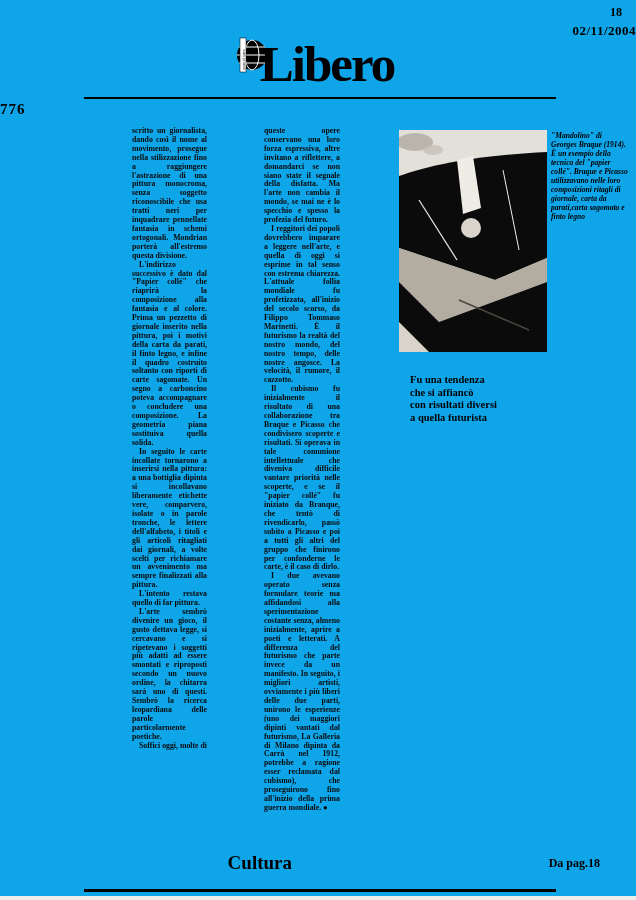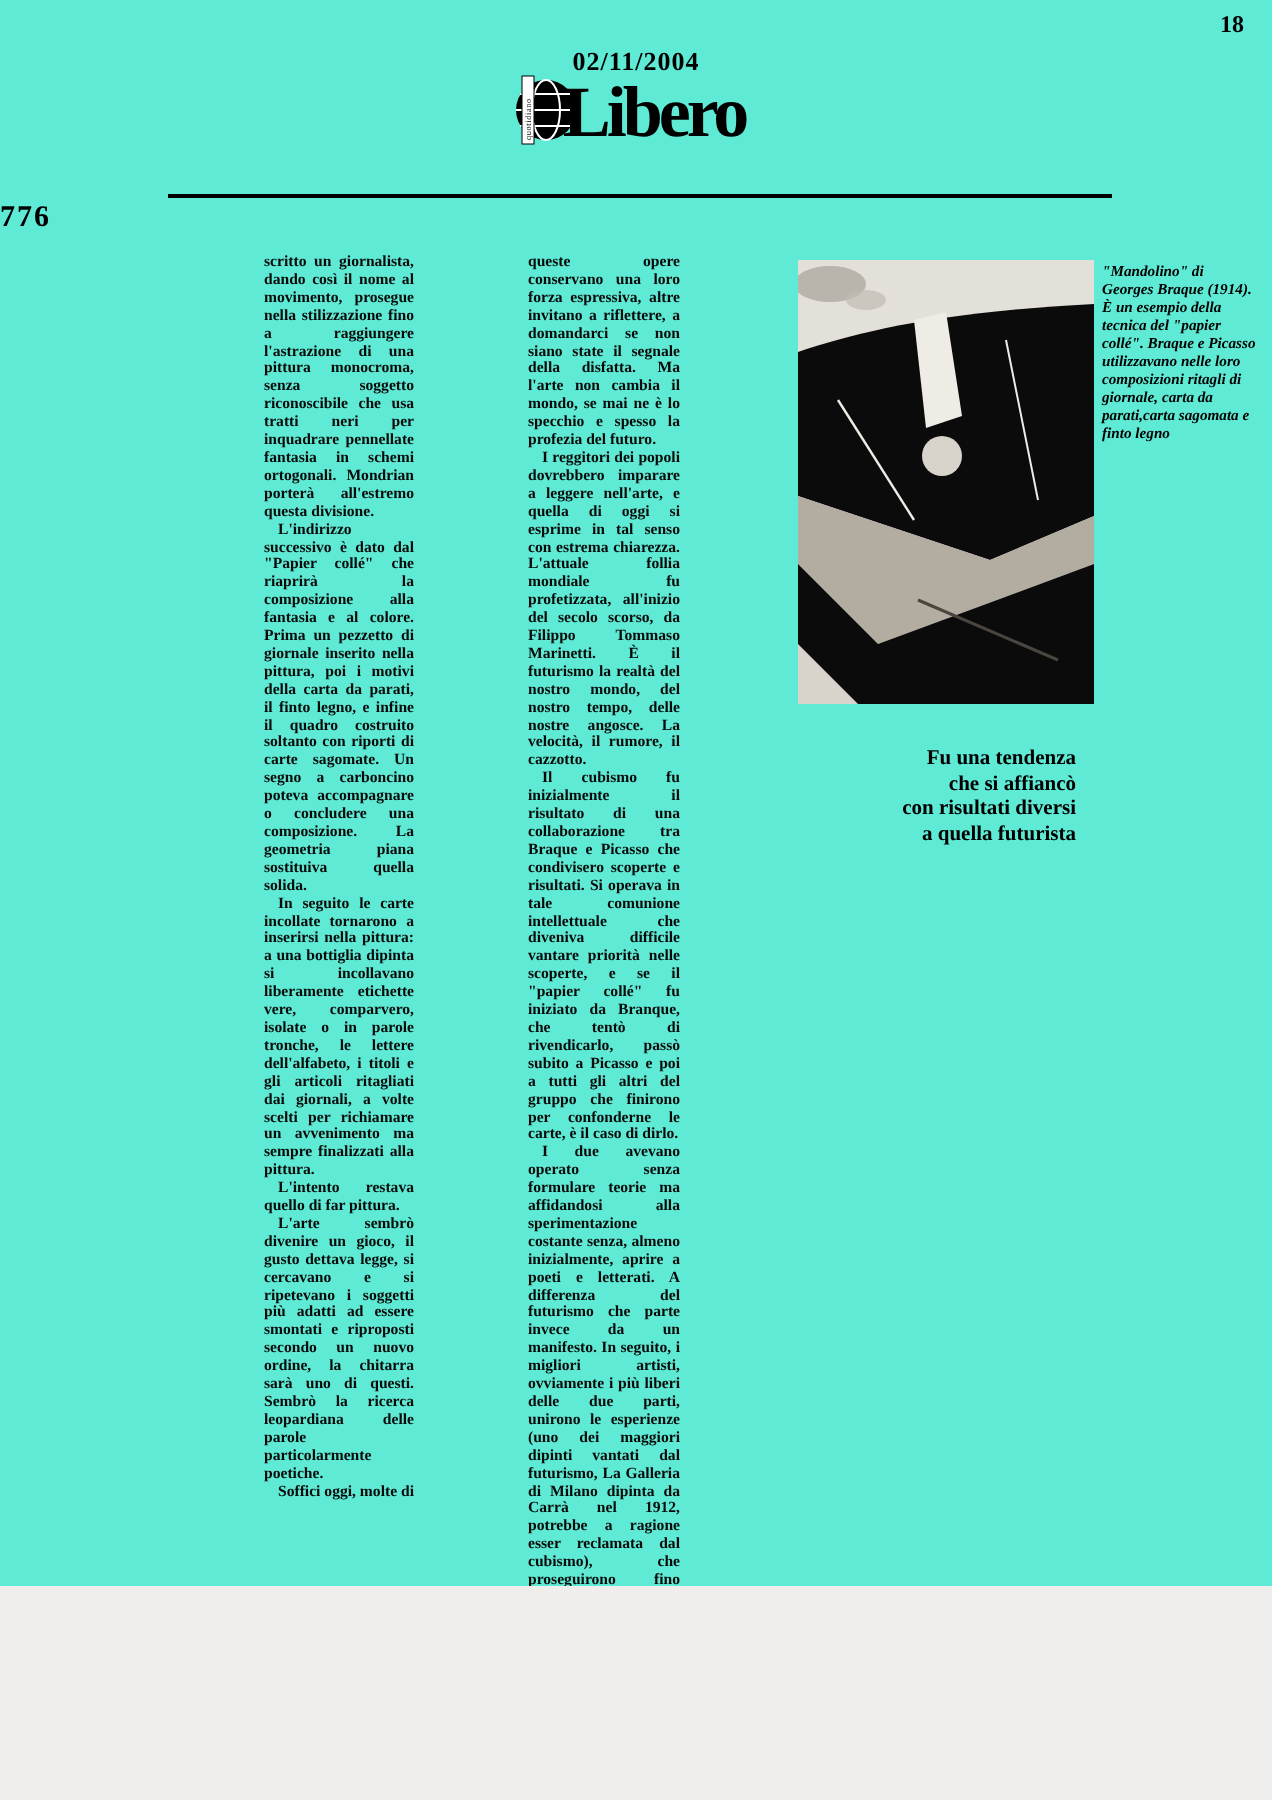--- a/index.html
+++ b/index.html
@@ -1,27 +1,27 @@
 <!DOCTYPE html>
 <html><head>
 <meta charset="utf-8">
 <style>
   * { margin:0; padding:0; box-sizing:border-box; }
   html,body { background:#efeeec; }
   body { width:636px; height:900px; font-family:"Liberation Serif","DejaVu Serif",serif; color:#000; }
-  .page { position:relative; width:636px; height:793px; background:#5eead4; overflow:hidden; }
+  .page { position:relative; width:636px; height:896px; background:#0ea5e9; overflow:hidden; }
 
   .page-number { position:absolute; top:5px; right:14px; font-size:12px; font-weight:bold; }
-  .issue-date  { position:absolute; top:23px; left:0; width:100%; text-align:center;
+  .issue-date  { position:absolute; top:23px; left:0; width:100%; text-align:right;
                  font-size:13px; font-weight:bold; letter-spacing:.5px; }
 
   .masthead { position:absolute; top:38px; left:0; width:100%; text-align:center; height:56px; }
   .masthead-inner { position:relative; display:inline-block; padding-left:18px; }
   .globe { position:absolute; left:-8px; top:-1px; width:36px; height:36px; z-index:1; }
-  .masthead-text { position:relative; z-index:2; font-size:36px; font-weight:900;
+  .masthead-text { position:relative; z-index:2; font-size:51px; font-weight:900;
                    letter-spacing:-2px; line-height:1.05; }
 
   .rule { position:absolute; left:84px; width:472px; background:#000; }
   .rule-thin  { top:97px; height:2px; }
   .rule-thick { top:889px; height:3px; }
 
   .issue-number { position:absolute; top:101px; left:0; width:100%; text-align:left;
                   font-size:15px; font-weight:bold; letter-spacing:1px; }
 
   .col { position:absolute; top:127px; height:722px; overflow:hidden;
@@ -30,21 +30,21 @@
   .col2 { left:264px; width:76px; }
   .col p { margin:0; text-indent:7px; }
   .col p:first-child { text-indent:0; }
 
   .artwork { position:absolute; left:399px; top:130px; width:148px; height:222px; }
   .artwork svg { display:block; width:100%; height:100%; }
 
   .caption { position:absolute; left:551px; top:131px; width:78px;
              font-size:7.6px; line-height:9px; font-style:italic; font-weight:bold; }
 
-  .pullquote { position:absolute; left:410px; width:128px; text-align:right;
+  .pullquote { position:absolute; left:410px; width:128px; text-align:left;
                font-weight:bold; font-size:10.5px; line-height:12.5px; white-space:pre-line; }
   .pq1 { top:374px; }
   .pq2 { top:440px; }
 
   .section-title { position:absolute; top:852px; left:168px; width:124px; text-align:right;
                    font-size:19px; font-weight:bold; }
   .continuation  { position:absolute; top:856px; right:36px; font-size:12px; font-weight:bold; }
 </style>
 </head>
 <body>

